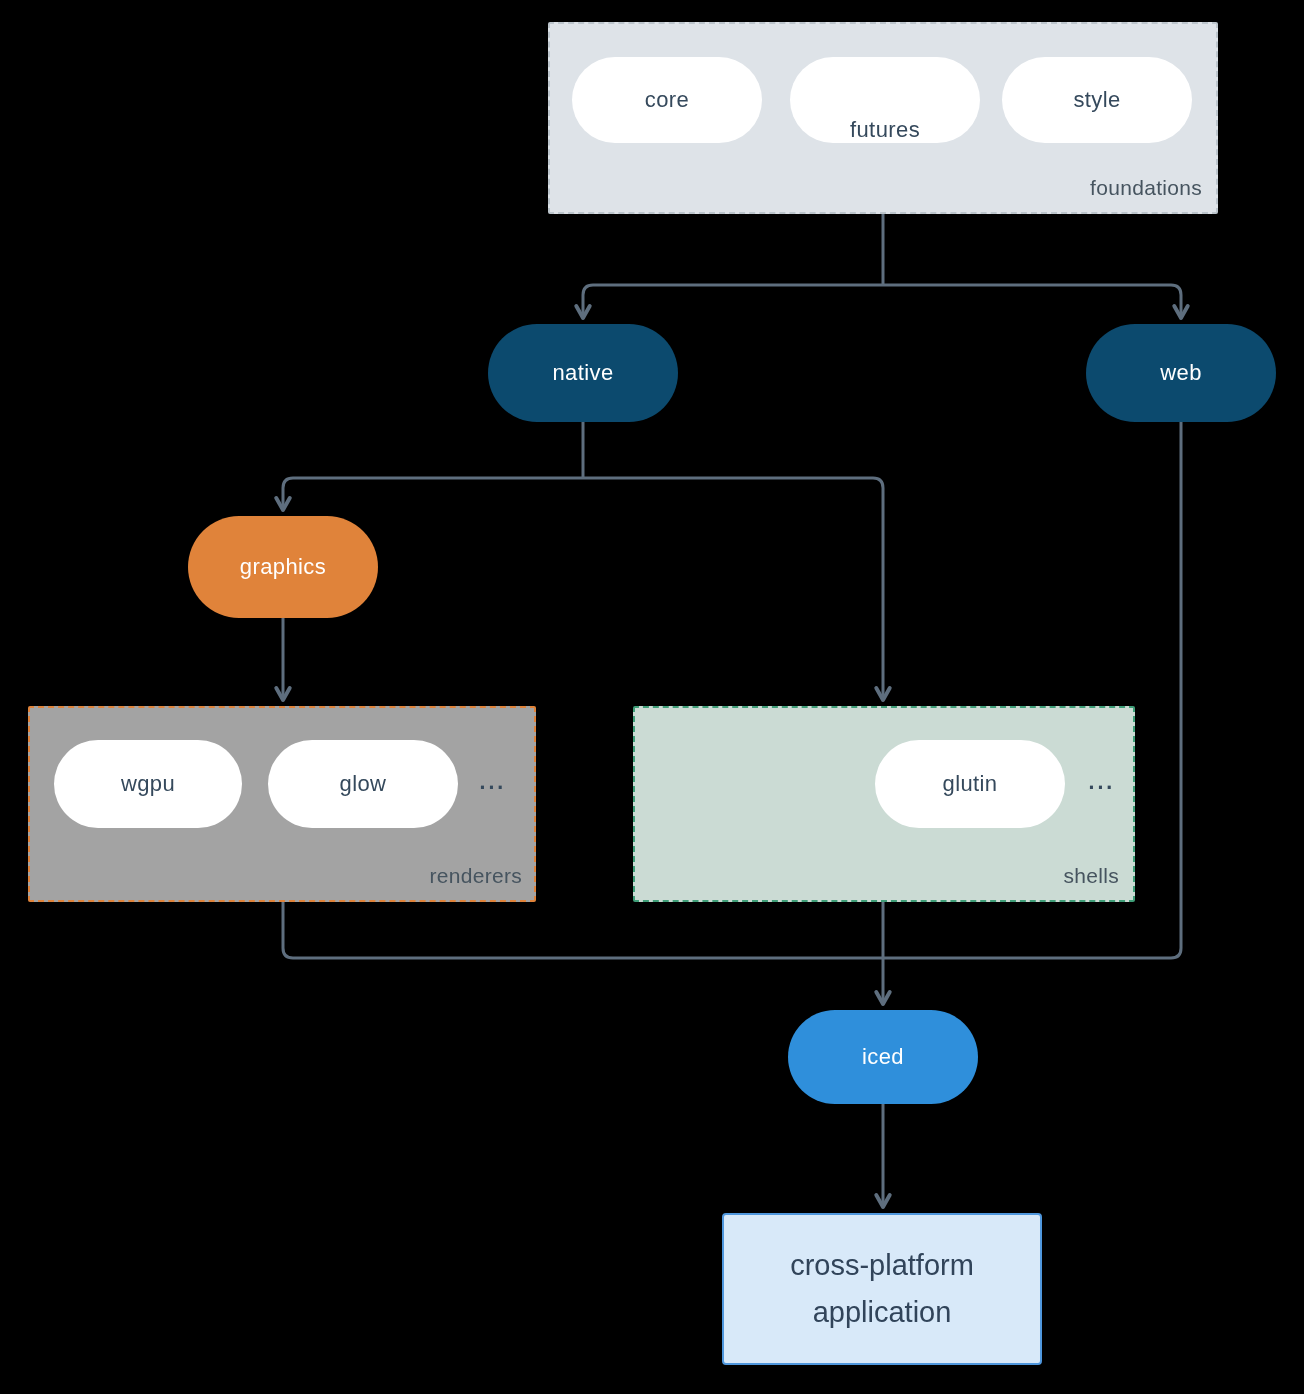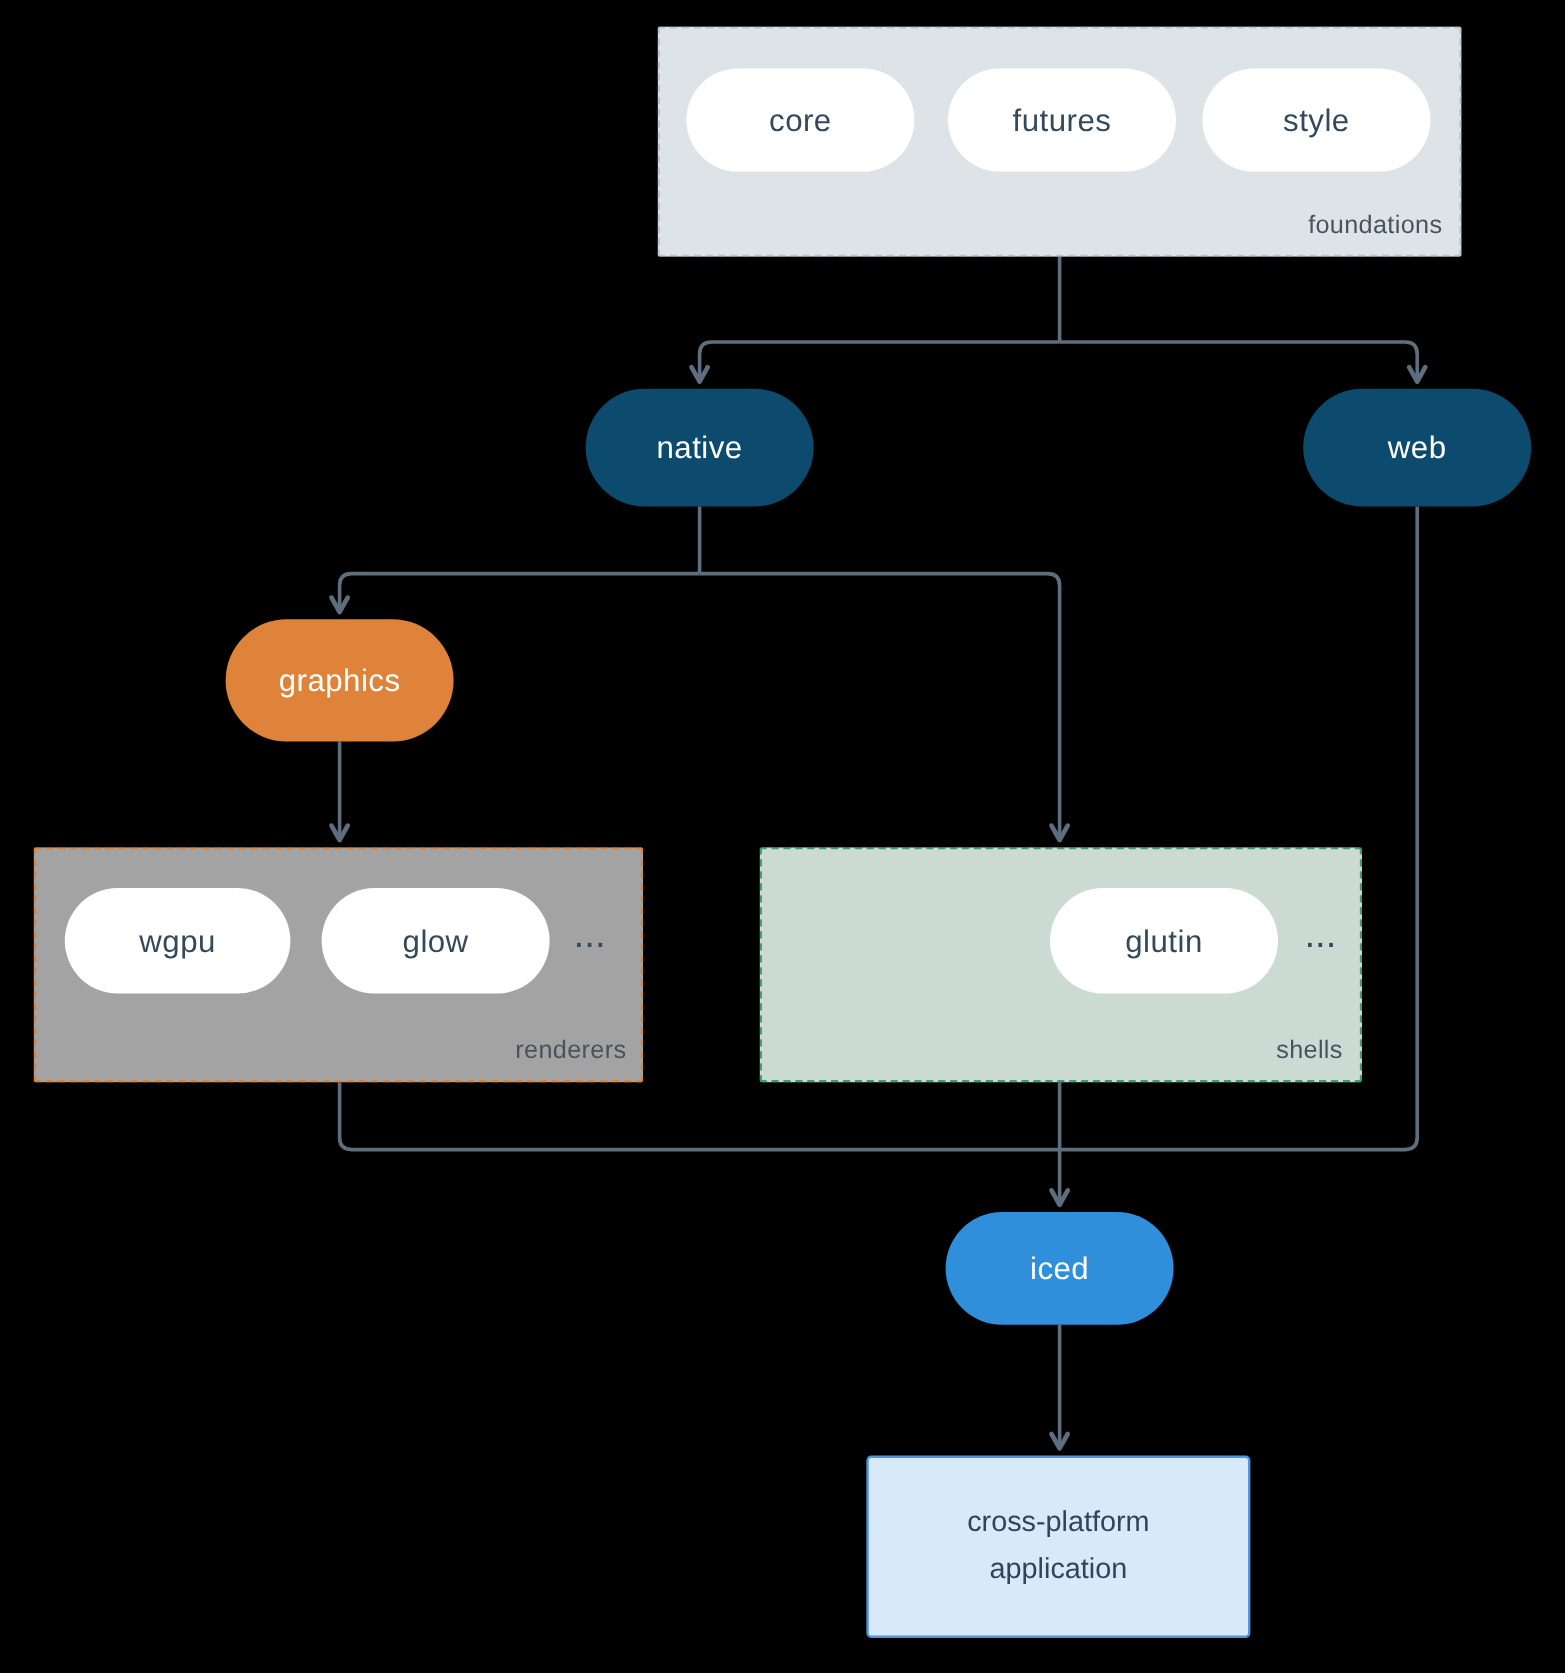--- a/index.html
+++ b/index.html
@@ -27,34 +27,34 @@
     font-size: 21px;
     color: #46545f;
     letter-spacing: 0.3px;
   }
   .pill {
     position: absolute;
     display: flex;
     align-items: center;
     justify-content: center;
     border-radius: 999px;
-    font-size: 26px;
+    font-size: 22px;
     letter-spacing: 0.4px;
     box-sizing: border-box;
   }
   .pill.white { background: #ffffff; color: #35495c; }
   .pill.purple { background: #0c4a6e; color: #ffffff; }
   .pill.orange { background: #e0833a; color: #ffffff; }
   .pill.blue   { background: #2f8fdb; color: #ffffff; }
 
   
   #g-foundations { left: 548px; top: 22px; width: 670px; height: 192px;
     background: #dee3e8; border: 2px dashed #bcc5cc; }
   #p-core    { left: 22px;  top: 33px; width: 190px; height: 86px; }
-  #p-futures { left: 240px; top: 33px; width: 190px; height: 86px; }
+  #p-futures { left: 240px; top: 33px; width: 190px; height: 86px; align-items: flex-end; }
   #p-style   { left: 452px; top: 33px; width: 190px; height: 86px; }
   #g-foundations .group-label { right: 14px; bottom: 12px; }
 
   
   #p-native   { left: 488px;  top: 324px;  width: 190px; height: 98px; }
   #p-web      { left: 1086px; top: 324px;  width: 190px; height: 98px; }
   #p-graphics { left: 188px;  top: 516px;  width: 190px; height: 102px; }
   #p-iced     { left: 788px;  top: 1010px; width: 190px; height: 94px; }
 
   
@@ -85,21 +85,21 @@
     position: absolute;
     left: 722px; top: 1213px; width: 320px; height: 152px;
     box-sizing: border-box;
     background: #d8e9f9;
     border: 2px solid #4f97dd;
     border-radius: 4px;
     display: flex;
     align-items: center;
     justify-content: center;
     text-align: center;
-    font-size: 24px;
+    font-size: 29px;
     line-height: 1.62;
     color: #31445a;
     padding: 0 24px;
   }
 </style>
 </head>
 <body>
 
 <div id="canvas">
 

